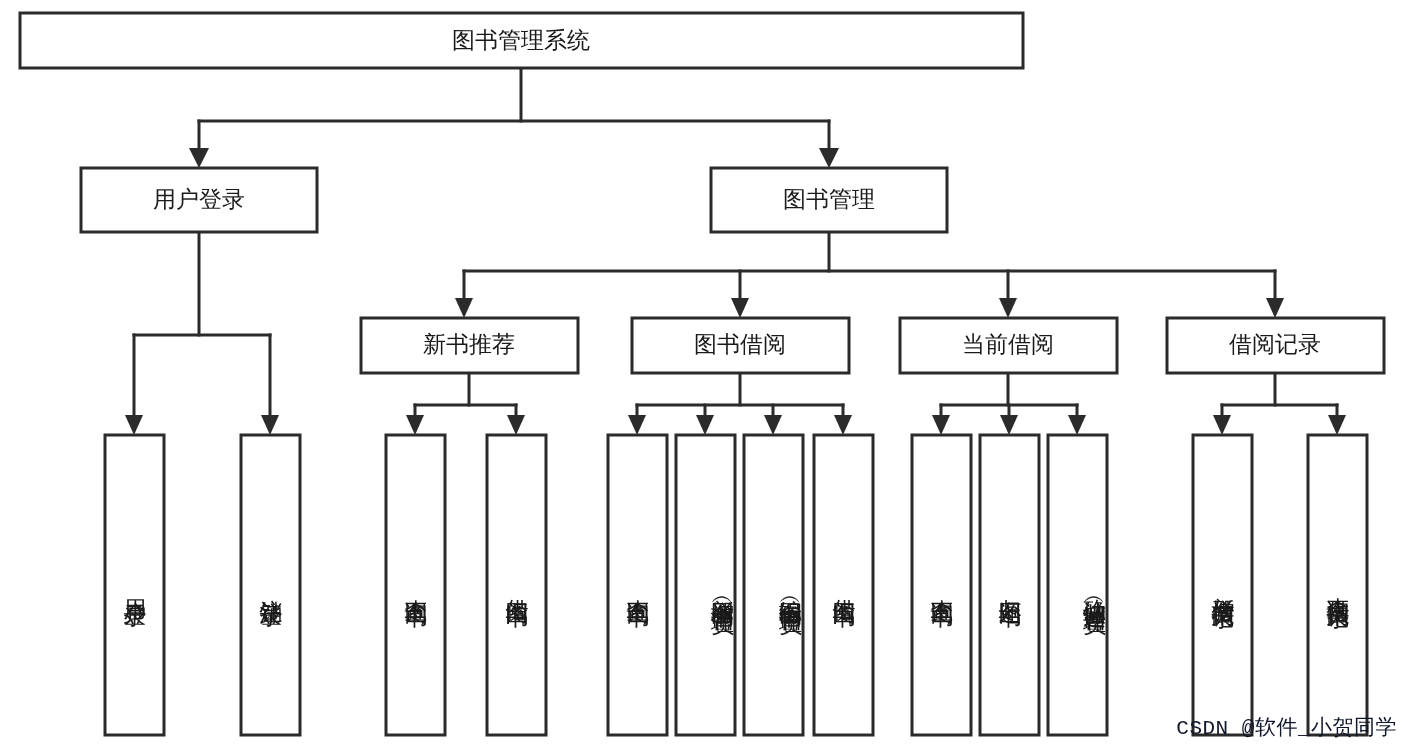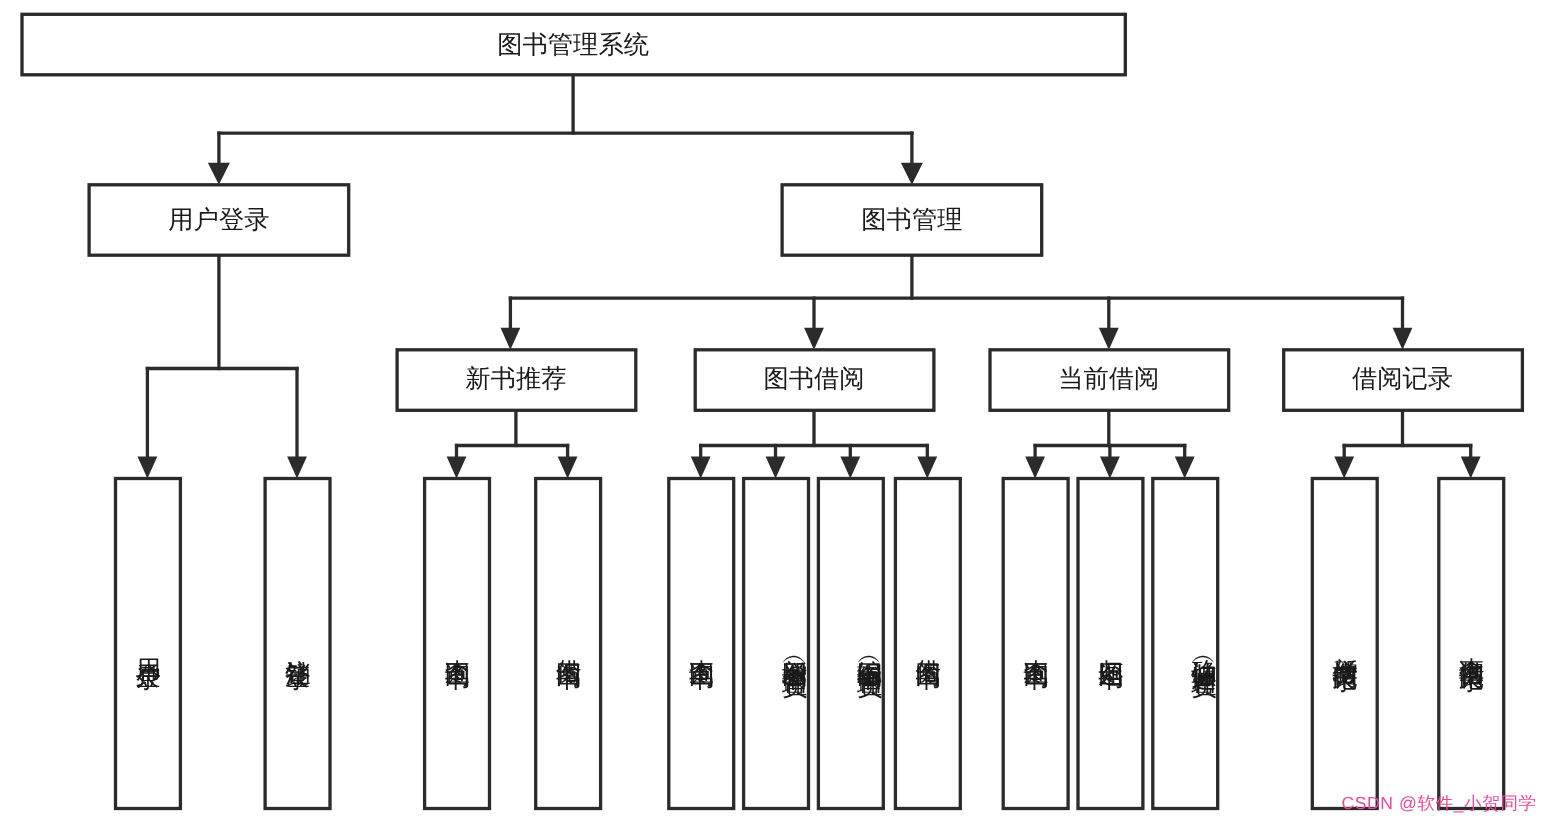--- a/index.html
+++ b/index.html
@@ -61,23 +61,23 @@
     letter-spacing: 2px;
     color: #1a1a1a;
     white-space: nowrap;
     pointer-events: none;
     user-select: none;
   }
   #watermark {
     position: absolute;
     right: 8px;
     bottom: 6px;
-    font-family: Liberation Sans, sans-serif;
-    font-size: 16px;
-    color: #ec4899;
+    font-family: Liberation Mono, monospace;
+    font-size: 21px;
+    color: #0f172a;
     letter-spacing: 0.5px;
     white-space: nowrap;
   }
 </style>
 </head>
 <body>
 
 <div id="diagram-root">
 
   <svg id="tree-svg" viewBox="0 0 1405 747">

